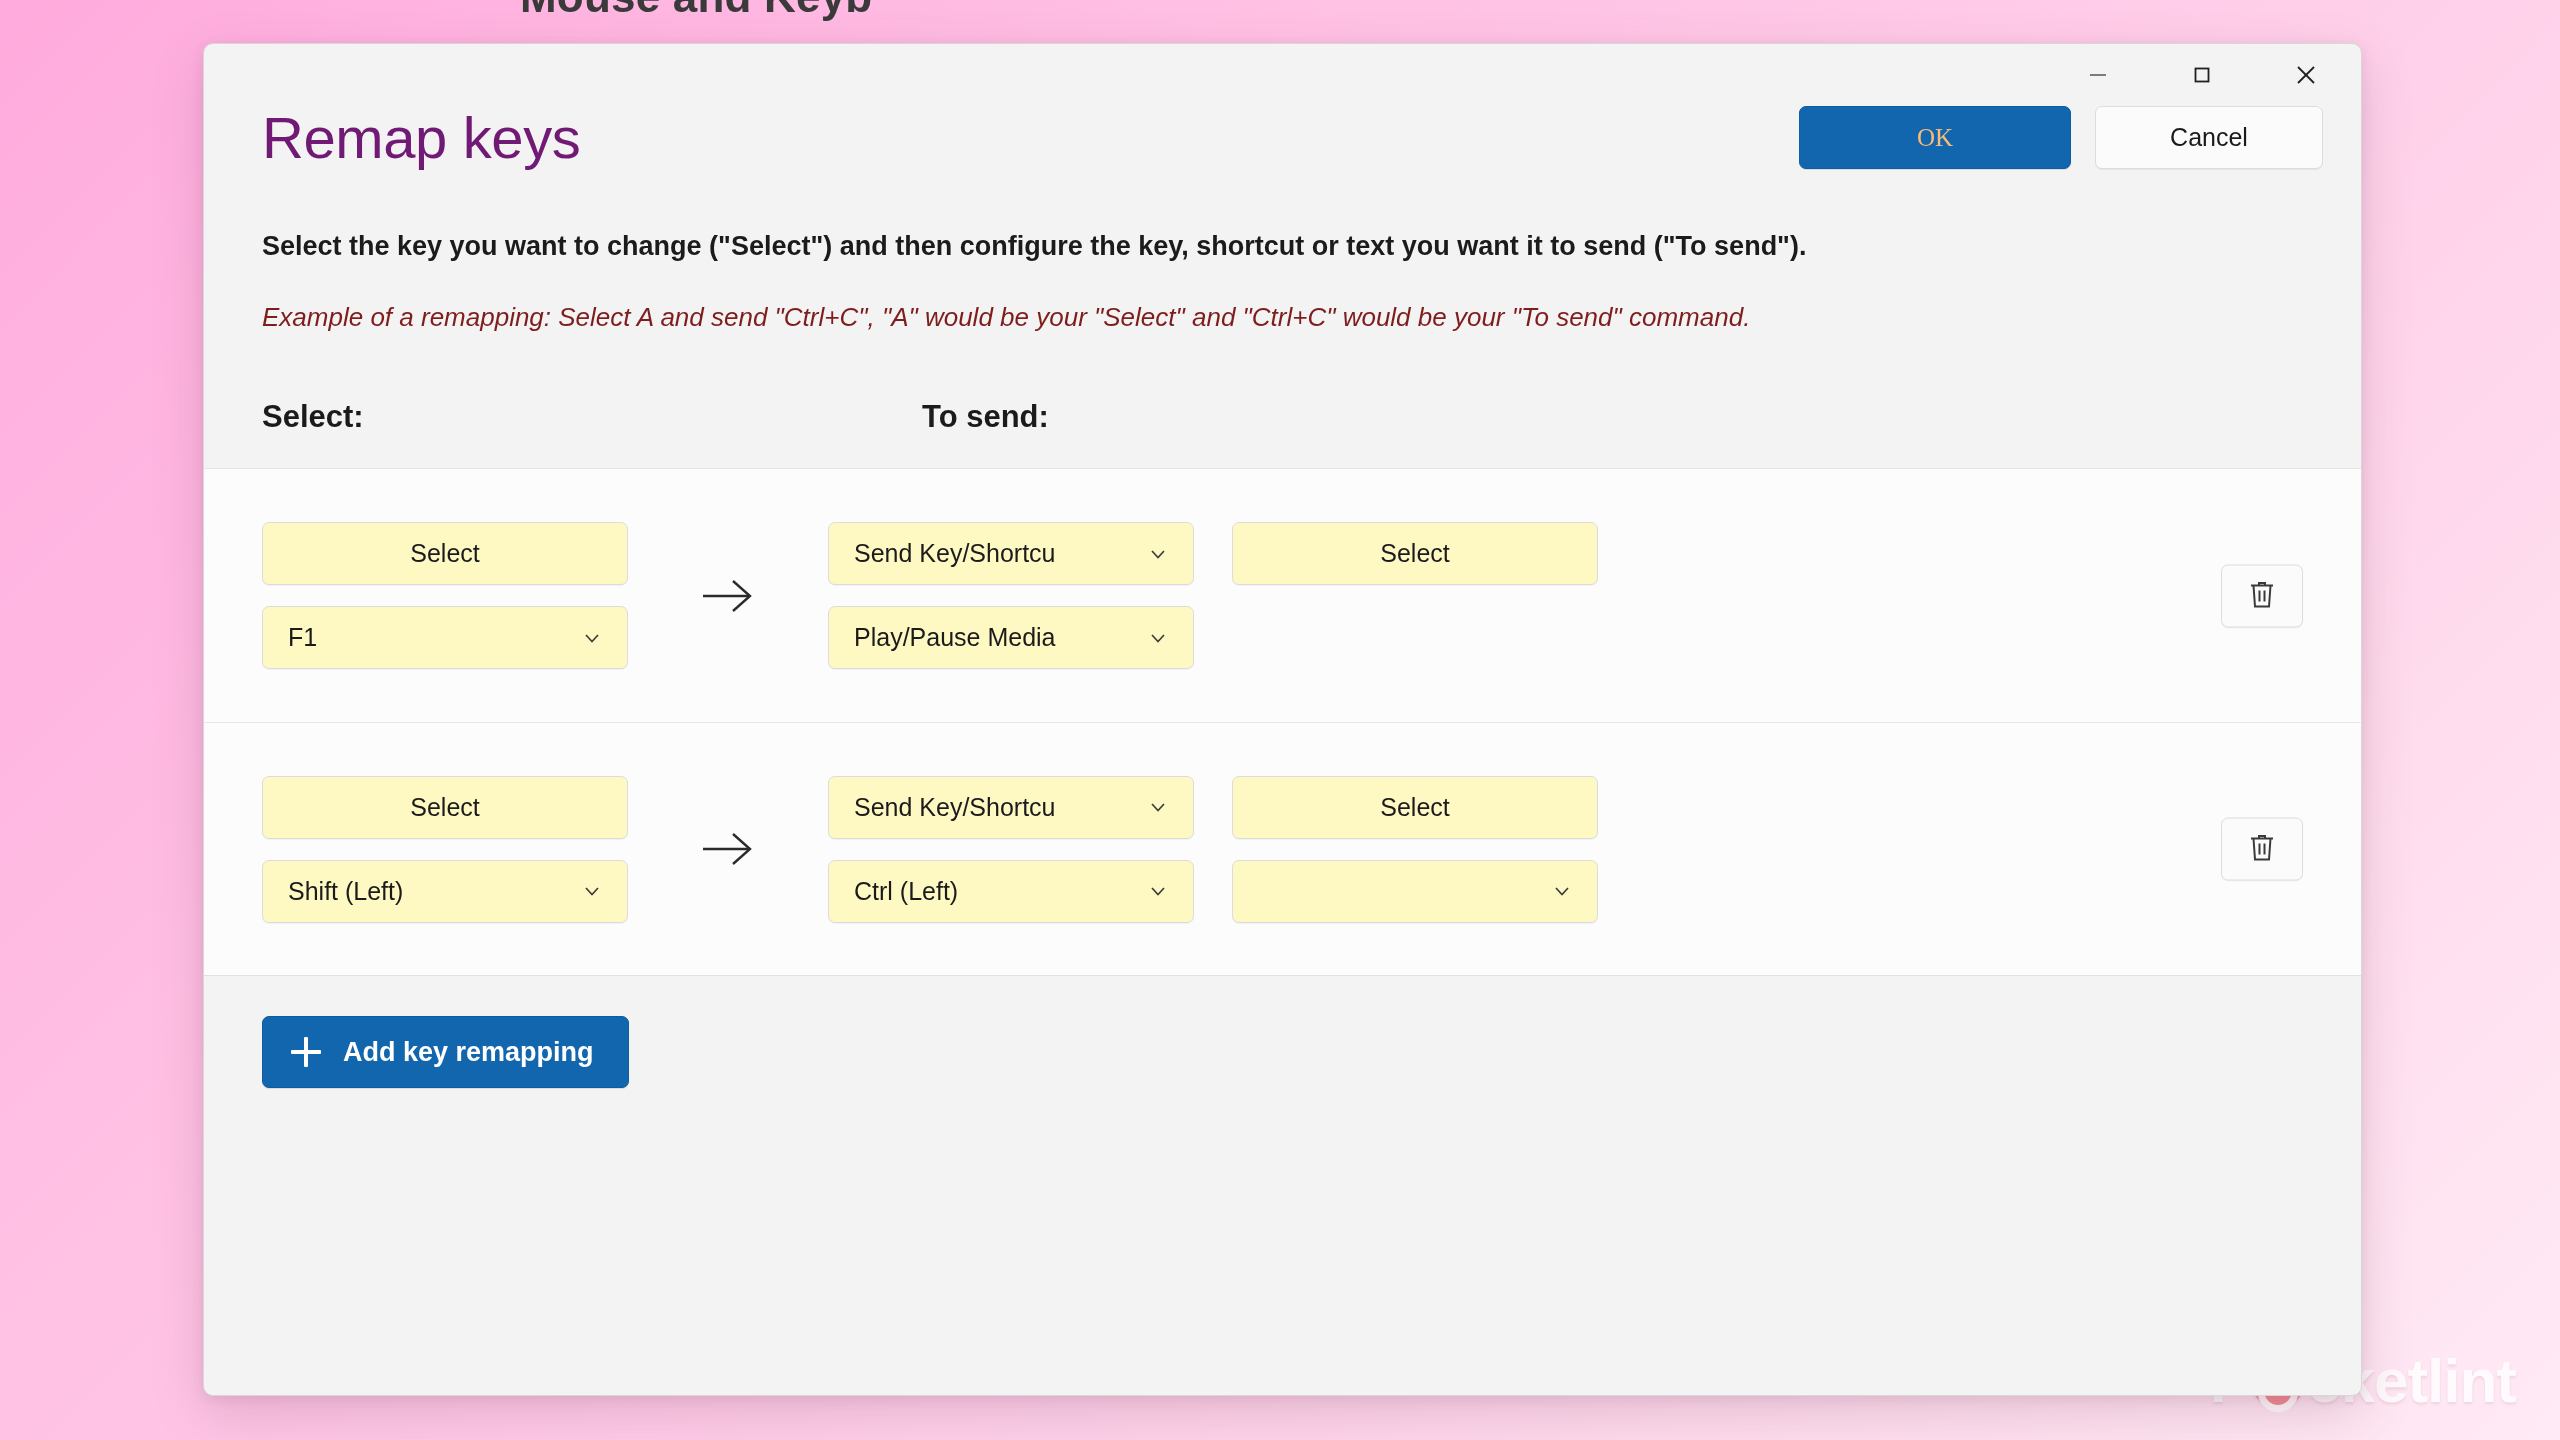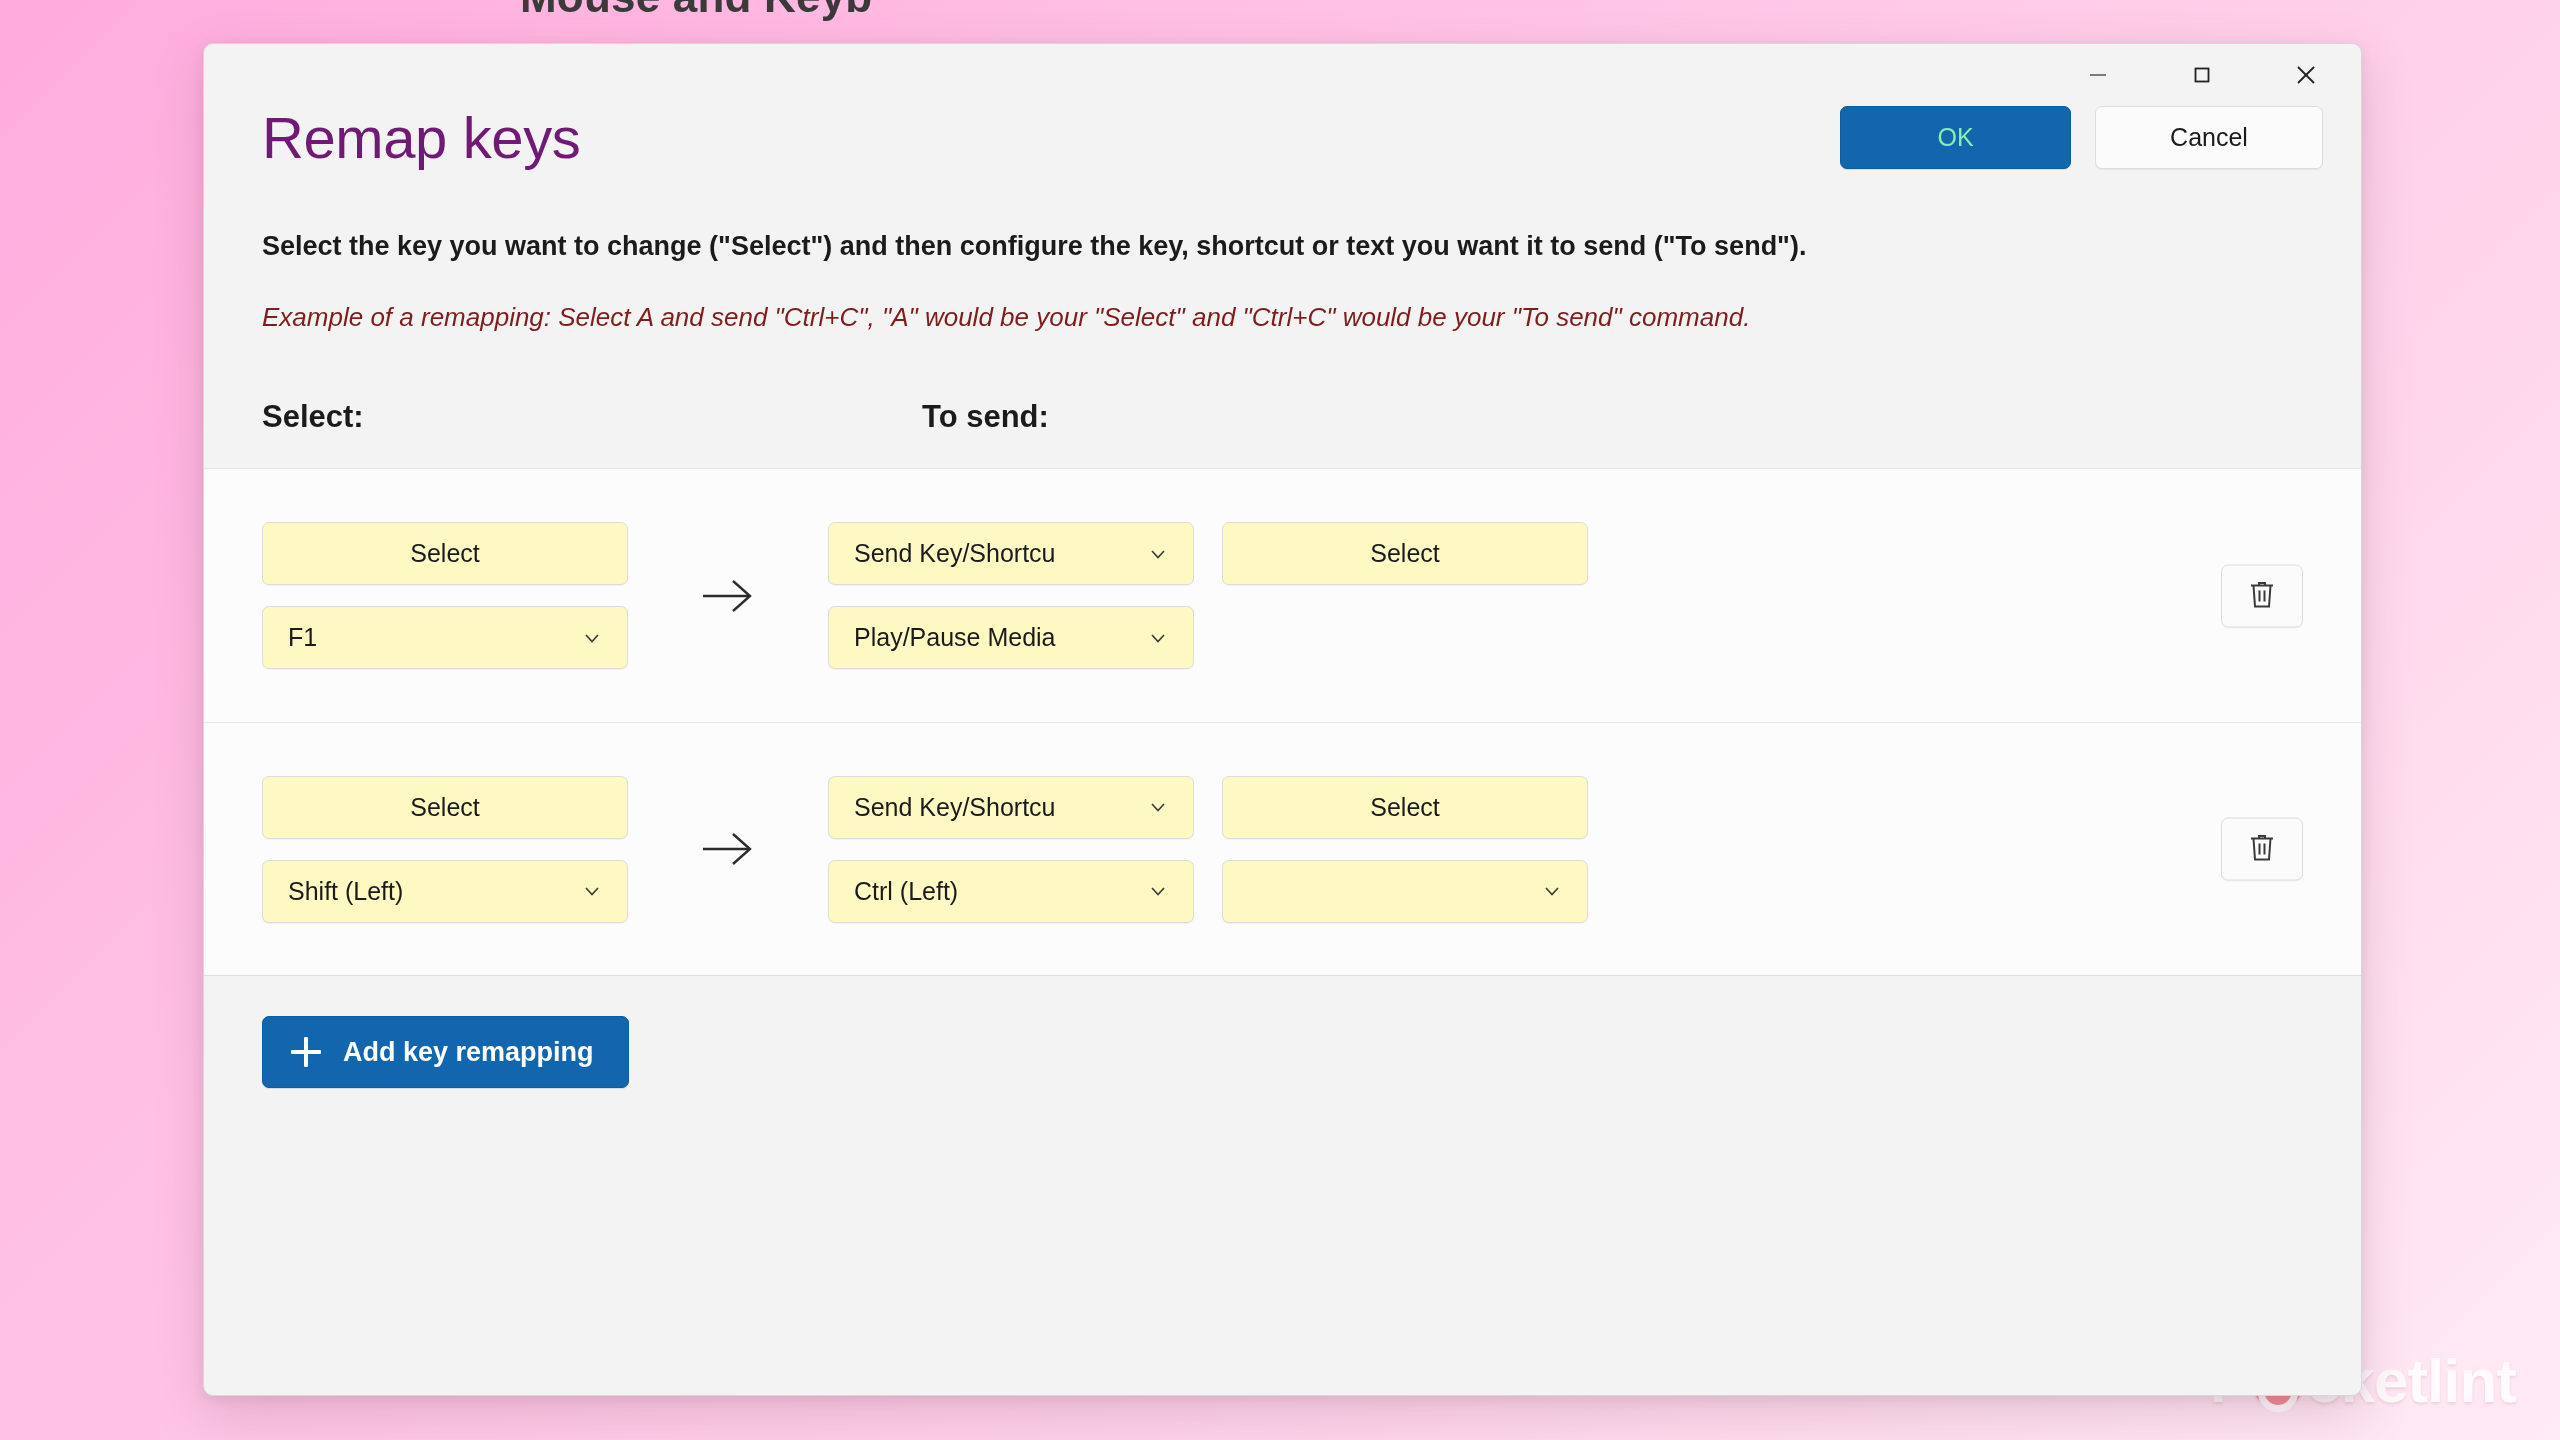--- a/index.html
+++ b/index.html
@@ -131,25 +131,26 @@
     font-family: "Liberation Sans", sans-serif;
     font-size: 25px;
     border-radius: 7px;
     cursor: default;
     height: 63px;
     display: flex;
     align-items: center;
     justify-content: center;
   }
   .btn-primary {
-    width: 231px;
+    width: 272px;
     background: #1266ae;
-    color: #86efac;
+    color: #fdba74;
     border: 1px solid #0f5c9e;
     box-shadow: 0 1px 0 rgba(0,0,0,.10);
+    font-family: Liberation Serif, serif;
   }
   .btn-secondary {
     width: 228px;
     background: #fbfbfb;
     color: #1b1b1b;
     border: 1px solid #dcdcdc;
     box-shadow: 0 1px 0 rgba(0,0,0,.05);
   }
 
   
@@ -242,21 +243,21 @@
   .arrow-cell {
     width: 200px;
     display: flex;
     align-items: center;
     justify-content: center;
     font-size: 0;
   }
 
   .tosend-block {
     display: flex;
-    gap: 28px;
+    gap: 38px;
   }
 
   .delete-cell {
     position: absolute;
     right: 58px;
     top: 50%;
     transform: translateY(-50%);
   }
   .btn-delete {
     width: 82px;

